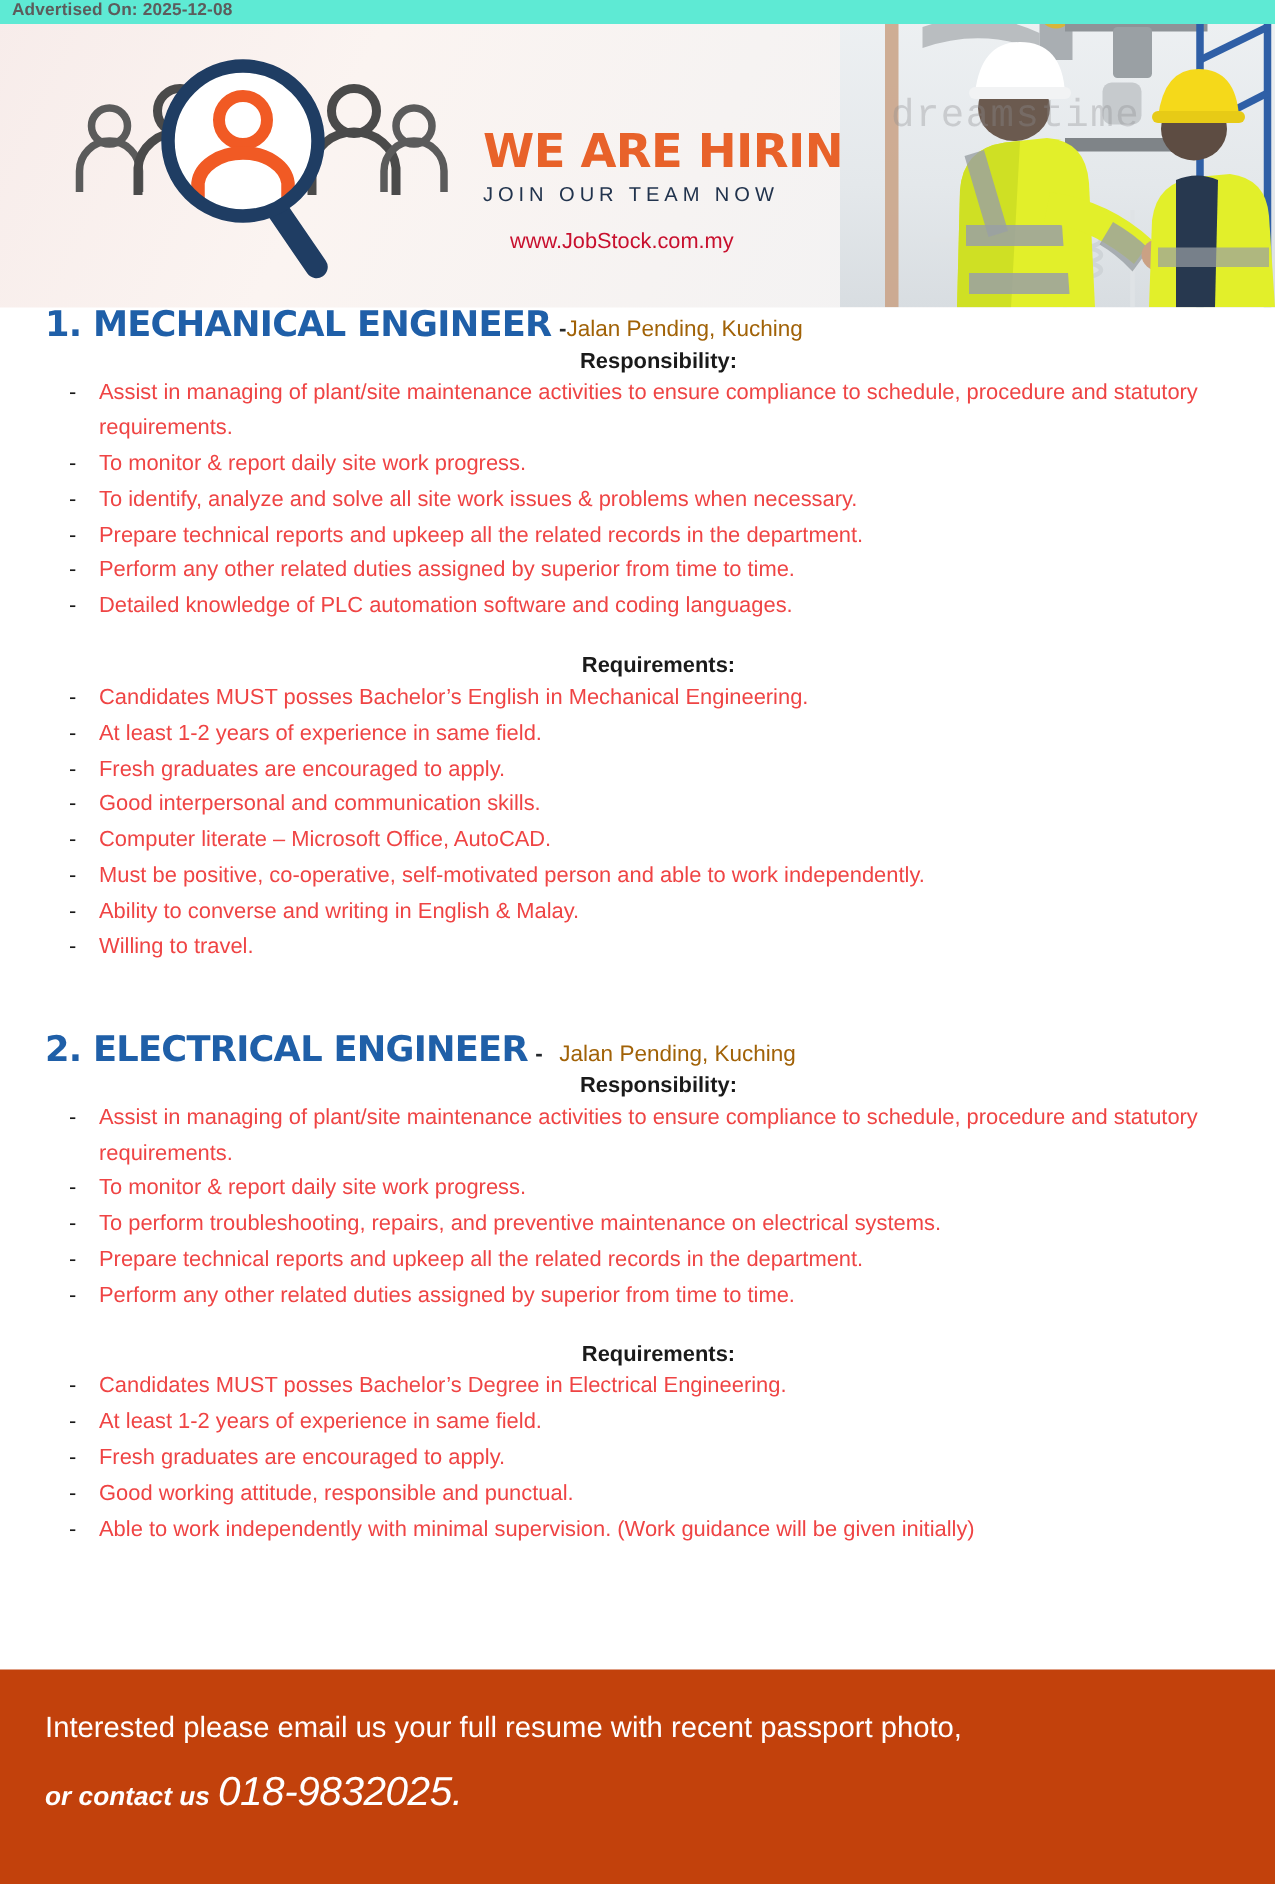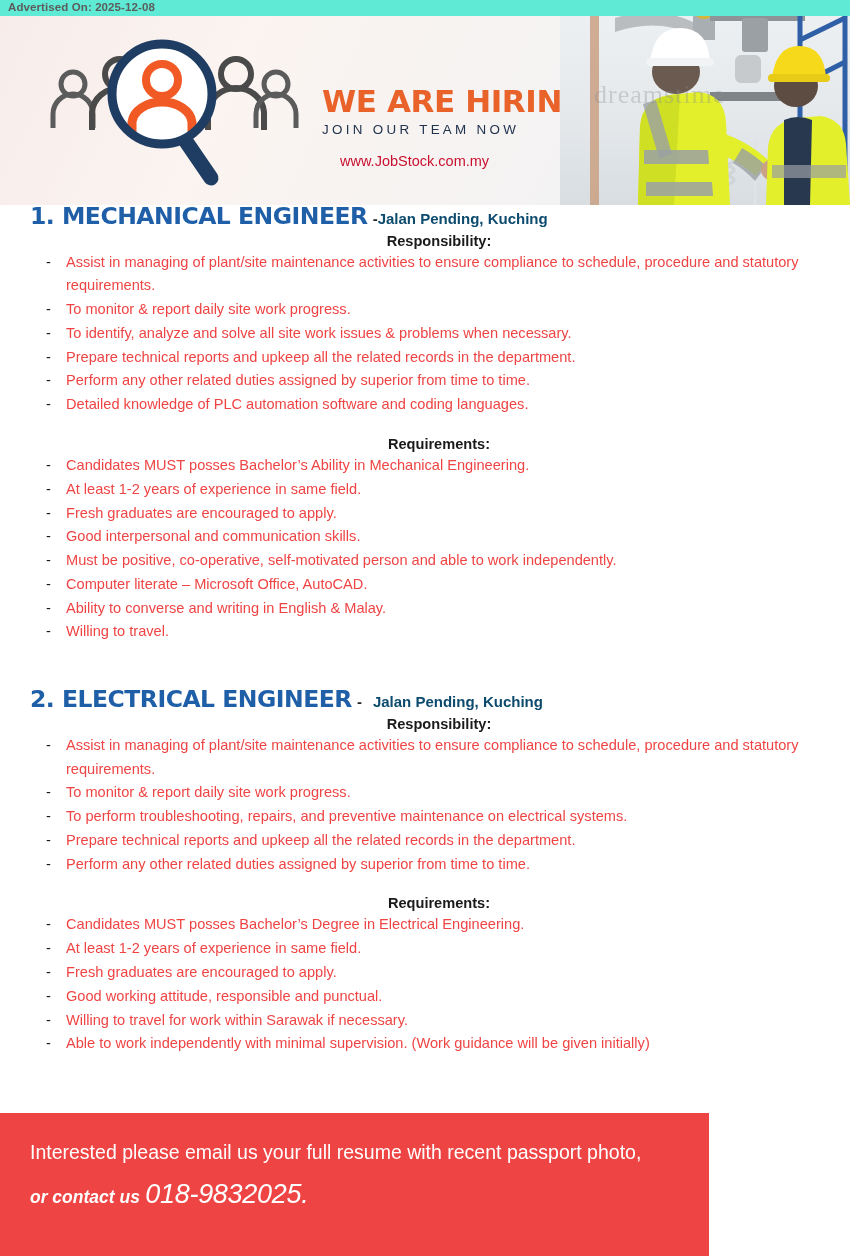--- a/index.html
+++ b/index.html
@@ -93,24 +93,24 @@
   
   .banner-photo {
     position: absolute;
     right: 0; top: 0;
     width: 290px; height: 205px;
     overflow: hidden;
   }
   .banner-photo svg { display:block; }
   .wm {
     position: absolute;
-    left: 34px; top: 80px;
+    left: 34px; top: 62px;
     font-size: 26px;
     color: rgba(140,140,145,0.34);
-    font-family: Liberation Serif, serif;
+    font-family: Liberation Mono, monospace;
     letter-spacing: 1px;
     white-space: nowrap;
     pointer-events: none;
   }
 
   
   .content {
     position: absolute;
     top: 205px; left: 0;
     width: 850px;
@@ -132,22 +132,22 @@
     letter-spacing: -0.5px;
   }
   .job-dash {
     font-size: 15px;
     font-weight: bold;
     color: #23272b;
     padding-left: 5px;
   }
   .job-location {
     font-size: 15px;
-    font-weight: bold;
-    color: #0c4a6e;
+    font-weight: normal;
+    color: #a16207;
   }
   .job-location.gap { padding-left: 11px; }
 
   .section-label {
     padding-left: 28px;
     font-size: 14.6px;
     font-weight: bold;
     color: #1a1a1a;
     margin-top: 3px;
     margin-bottom: 2px;
@@ -175,23 +175,23 @@
     top: 0;
     color: #1a1a1a;
   }
 
   .job-2 { margin-top: 44px; }
 
   
   .footer {
     position: absolute;
     left: 0; top: 1113px;
-    width: 709px;
+    width: 850px;
     height: 143px;
-    background: #ef4444;
+    background: #c2410c;
     color: #ffffff;
     box-sizing: border-box;
     padding: 22px 0 0 30px;
   }
   .footer-line {
     font-size: 19.5px;
     line-height: 1.82;
     white-space: nowrap;
   }
   .f-reg { font-weight: normal; }
@@ -338,26 +338,26 @@
       <li>Assist in managing of plant/site maintenance activities to ensure compliance to schedule, procedure and statutory requirements.</li>
       <li>To monitor &amp; report daily site work progress.</li>
       <li>To identify, analyze and solve all site work issues &amp; problems when necessary.</li>
       <li>Prepare technical reports and upkeep all the related records in the department.</li>
       <li>Perform any other related duties assigned by superior from time to time.</li>
       <li>Detailed knowledge of PLC automation software and coding languages.</li>
     </ul>
 
     <div class="section-label req">Requirements:</div>
     <ul class="bullets">
-      <li>Candidates MUST posses Bachelor’s Ability in Mechanical Engineering.</li>
+      <li>Candidates MUST posses Bachelor’s English in Mechanical Engineering.</li>
       <li>At least 1-2 years of experience in same field.</li>
       <li>Fresh graduates are encouraged to apply.</li>
       <li>Good interpersonal and communication skills.</li>
+      <li>Computer literate – Microsoft Office, AutoCAD.</li>
       <li>Must be positive, co-operative, self-motivated person and able to work independently.</li>
-      <li>Computer literate – Microsoft Office, AutoCAD.</li>
       <li>Ability to converse and writing in English &amp; Malay.</li>
       <li>Willing to travel.</li>
     </ul>
   </div>
 
   <div class="job job-2">
     <div class="job-title-row">
       <span class="job-title">2.</span><span class="job-title">&nbsp;</span><span class="job-title">ELECTRICAL ENGINEER</span><span class="job-dash">-</span><span class="job-location gap">Jalan Pending, Kuching</span>
     </div>
 
@@ -369,21 +369,20 @@
       <li>Prepare technical reports and upkeep all the related records in the department.</li>
       <li>Perform any other related duties assigned by superior from time to time.</li>
     </ul>
 
     <div class="section-label req">Requirements:</div>
     <ul class="bullets">
       <li>Candidates MUST posses Bachelor’s Degree in Electrical Engineering.</li>
       <li>At least 1-2 years of experience in same field.</li>
       <li>Fresh graduates are encouraged to apply.</li>
       <li>Good working attitude, responsible and punctual.</li>
-      <li>Willing to travel for work within Sarawak if necessary.</li>
       <li>Able to work independently with minimal supervision. (Work guidance will be given initially)</li>
     </ul>
   </div>
 </div>
 
 <div class="footer">
   <div class="footer-line">
     <span class="f-reg">Interested please email us your full resume with recent passport photo,</span>
   </div>
   <div class="footer-line">

